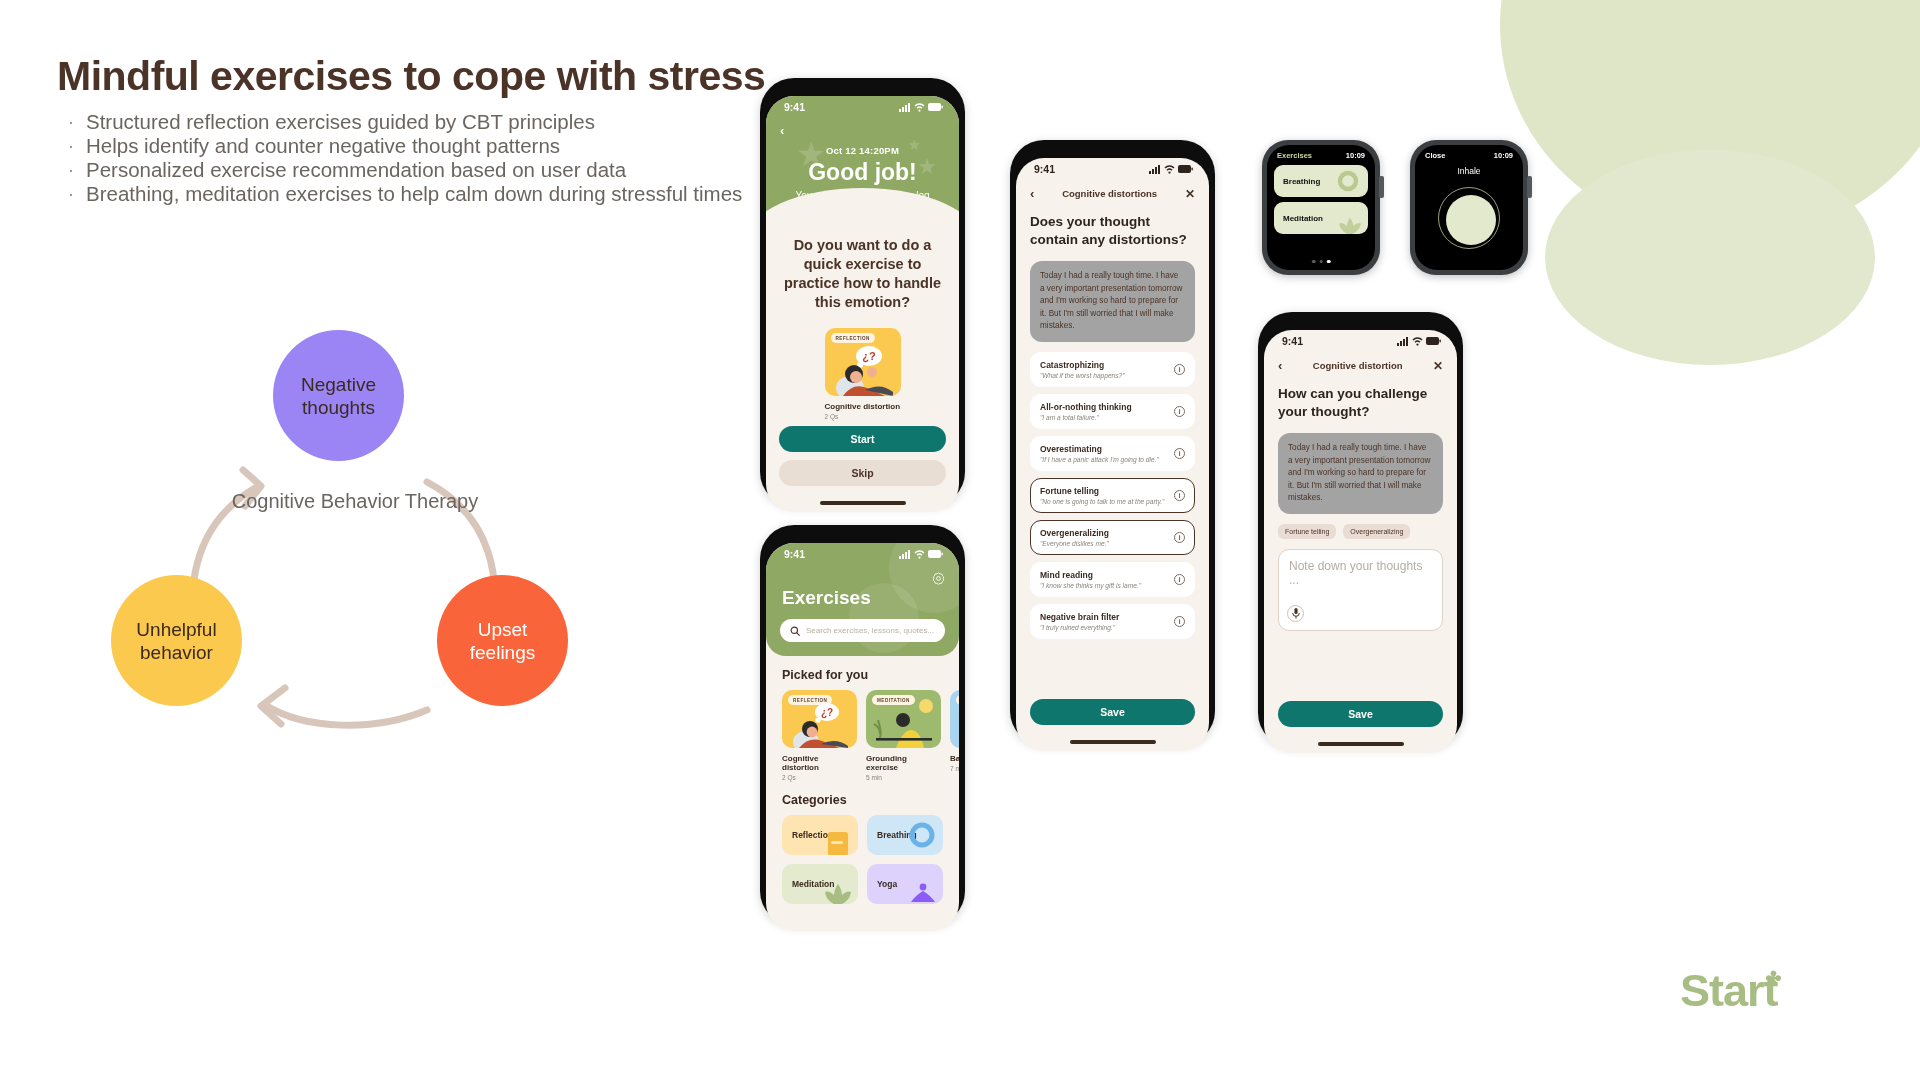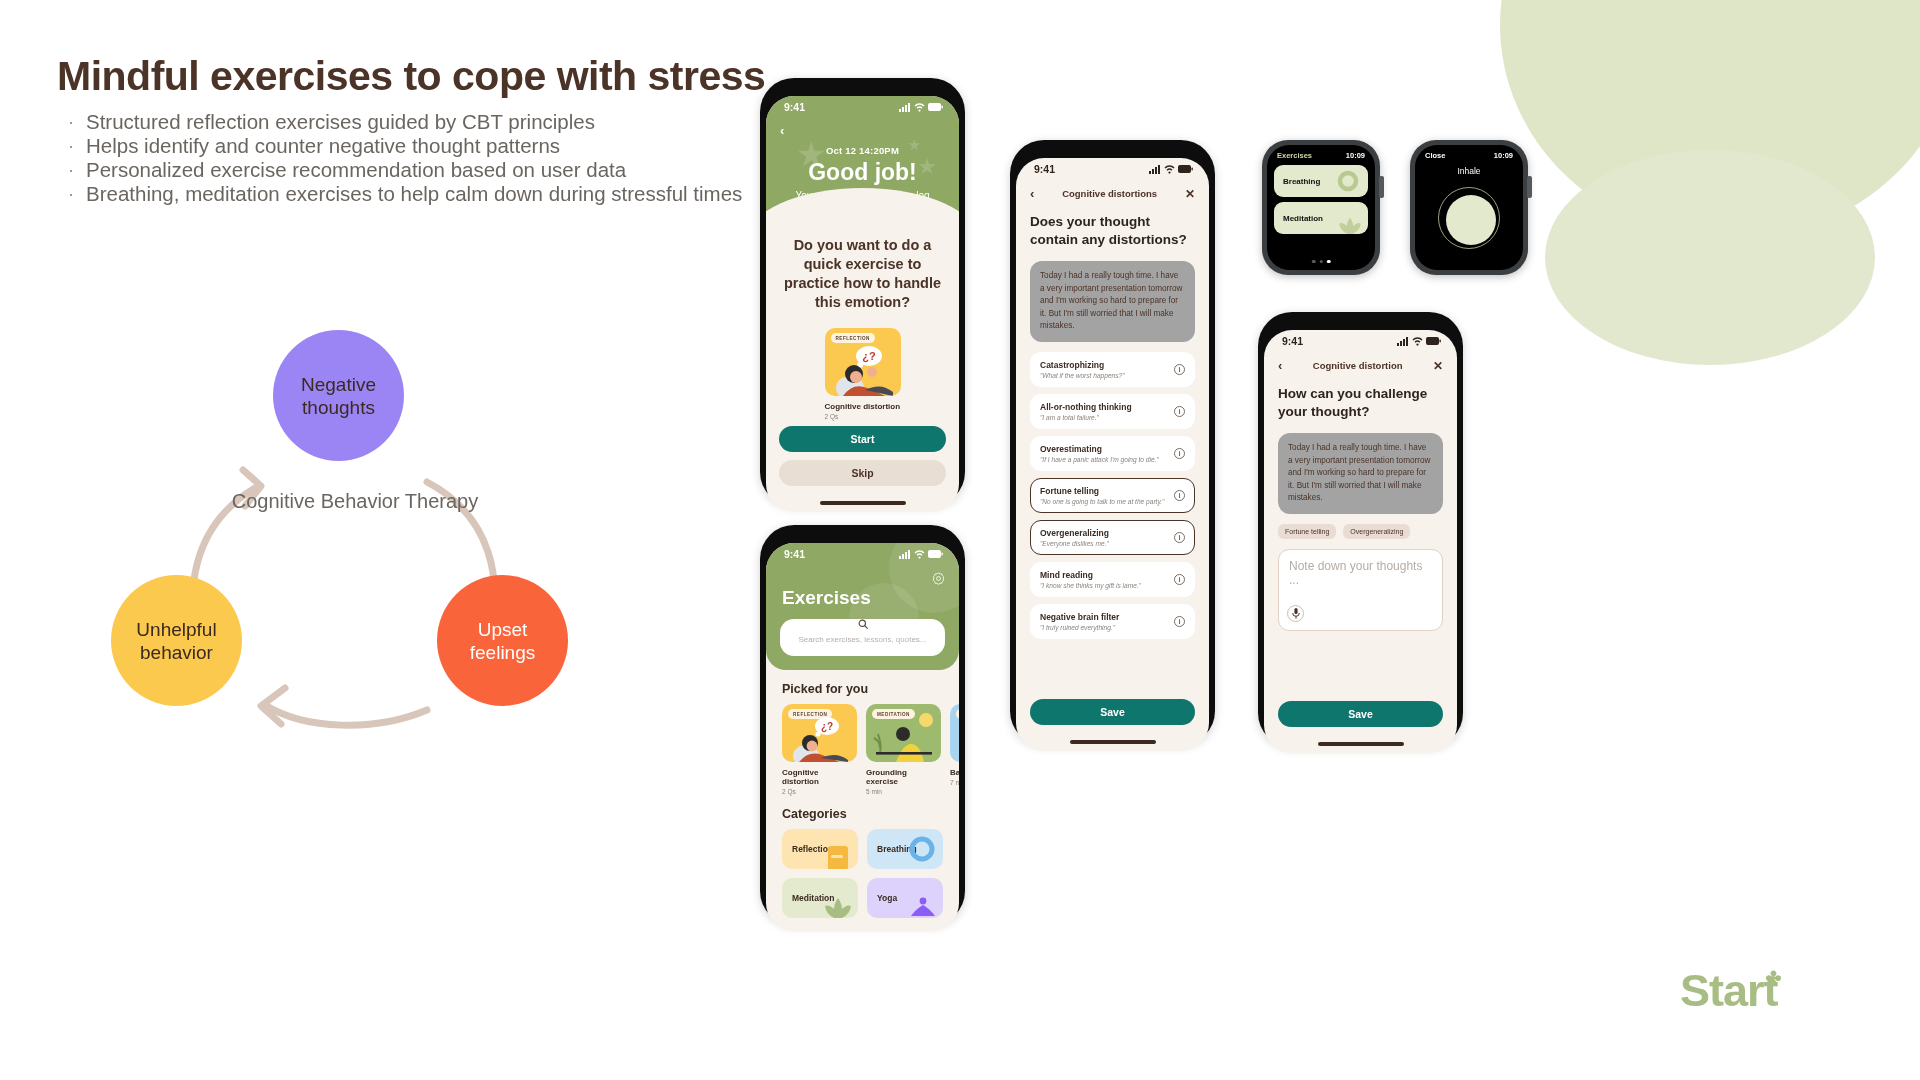--- a/index.html
+++ b/index.html
@@ -124,22 +124,22 @@
   
   #phone2 { left: 760px; top: 525px; width: 205px; height: 400px; }
   .p2-header {
     background: #8fa863; color: #fff; padding: 0 0 14px; position: relative; overflow: hidden;
     border-radius: 0 0 20px 20px;
   }
   .p2-blob { position: absolute; border-radius: 50%; background: rgba(255,255,255,0.09); }
   .p2-gear { position: absolute; right: 14px; top: 28px; }
   .p2-title { font-size: 19px; font-weight: 700; margin: 22px 0 0 16px; }
   .searchbar {
-    margin: 10px 14px 0; height: 37px; background: #fff; border-radius: 14px;
-    display: flex; align-items: center; gap: 6px; padding: 0 10px; flex-direction: column;
+    margin: 10px 14px 0; height: 23px; background: #fff; border-radius: 14px;
+    display: flex; align-items: center; gap: 6px; padding: 0 10px;
   }
   .search-ph { font-size: 8px; color: #b5ada5; }
   .sec-title { font-size: 12.5px; font-weight: 700; color: #3a2a20; margin: 12px 0 8px 16px; }
   .cards-row { display: flex; gap: 9px; padding-left: 16px; }
   .card2 { width: 75px; flex: 0 0 auto; }
   .card2 .ex-thumb { width: 75px; height: 58px; }
   .cat-grid {
     display: grid; grid-template-columns: 1fr 1fr; gap: 9px;
     margin: 8px 16px 0;
   }

